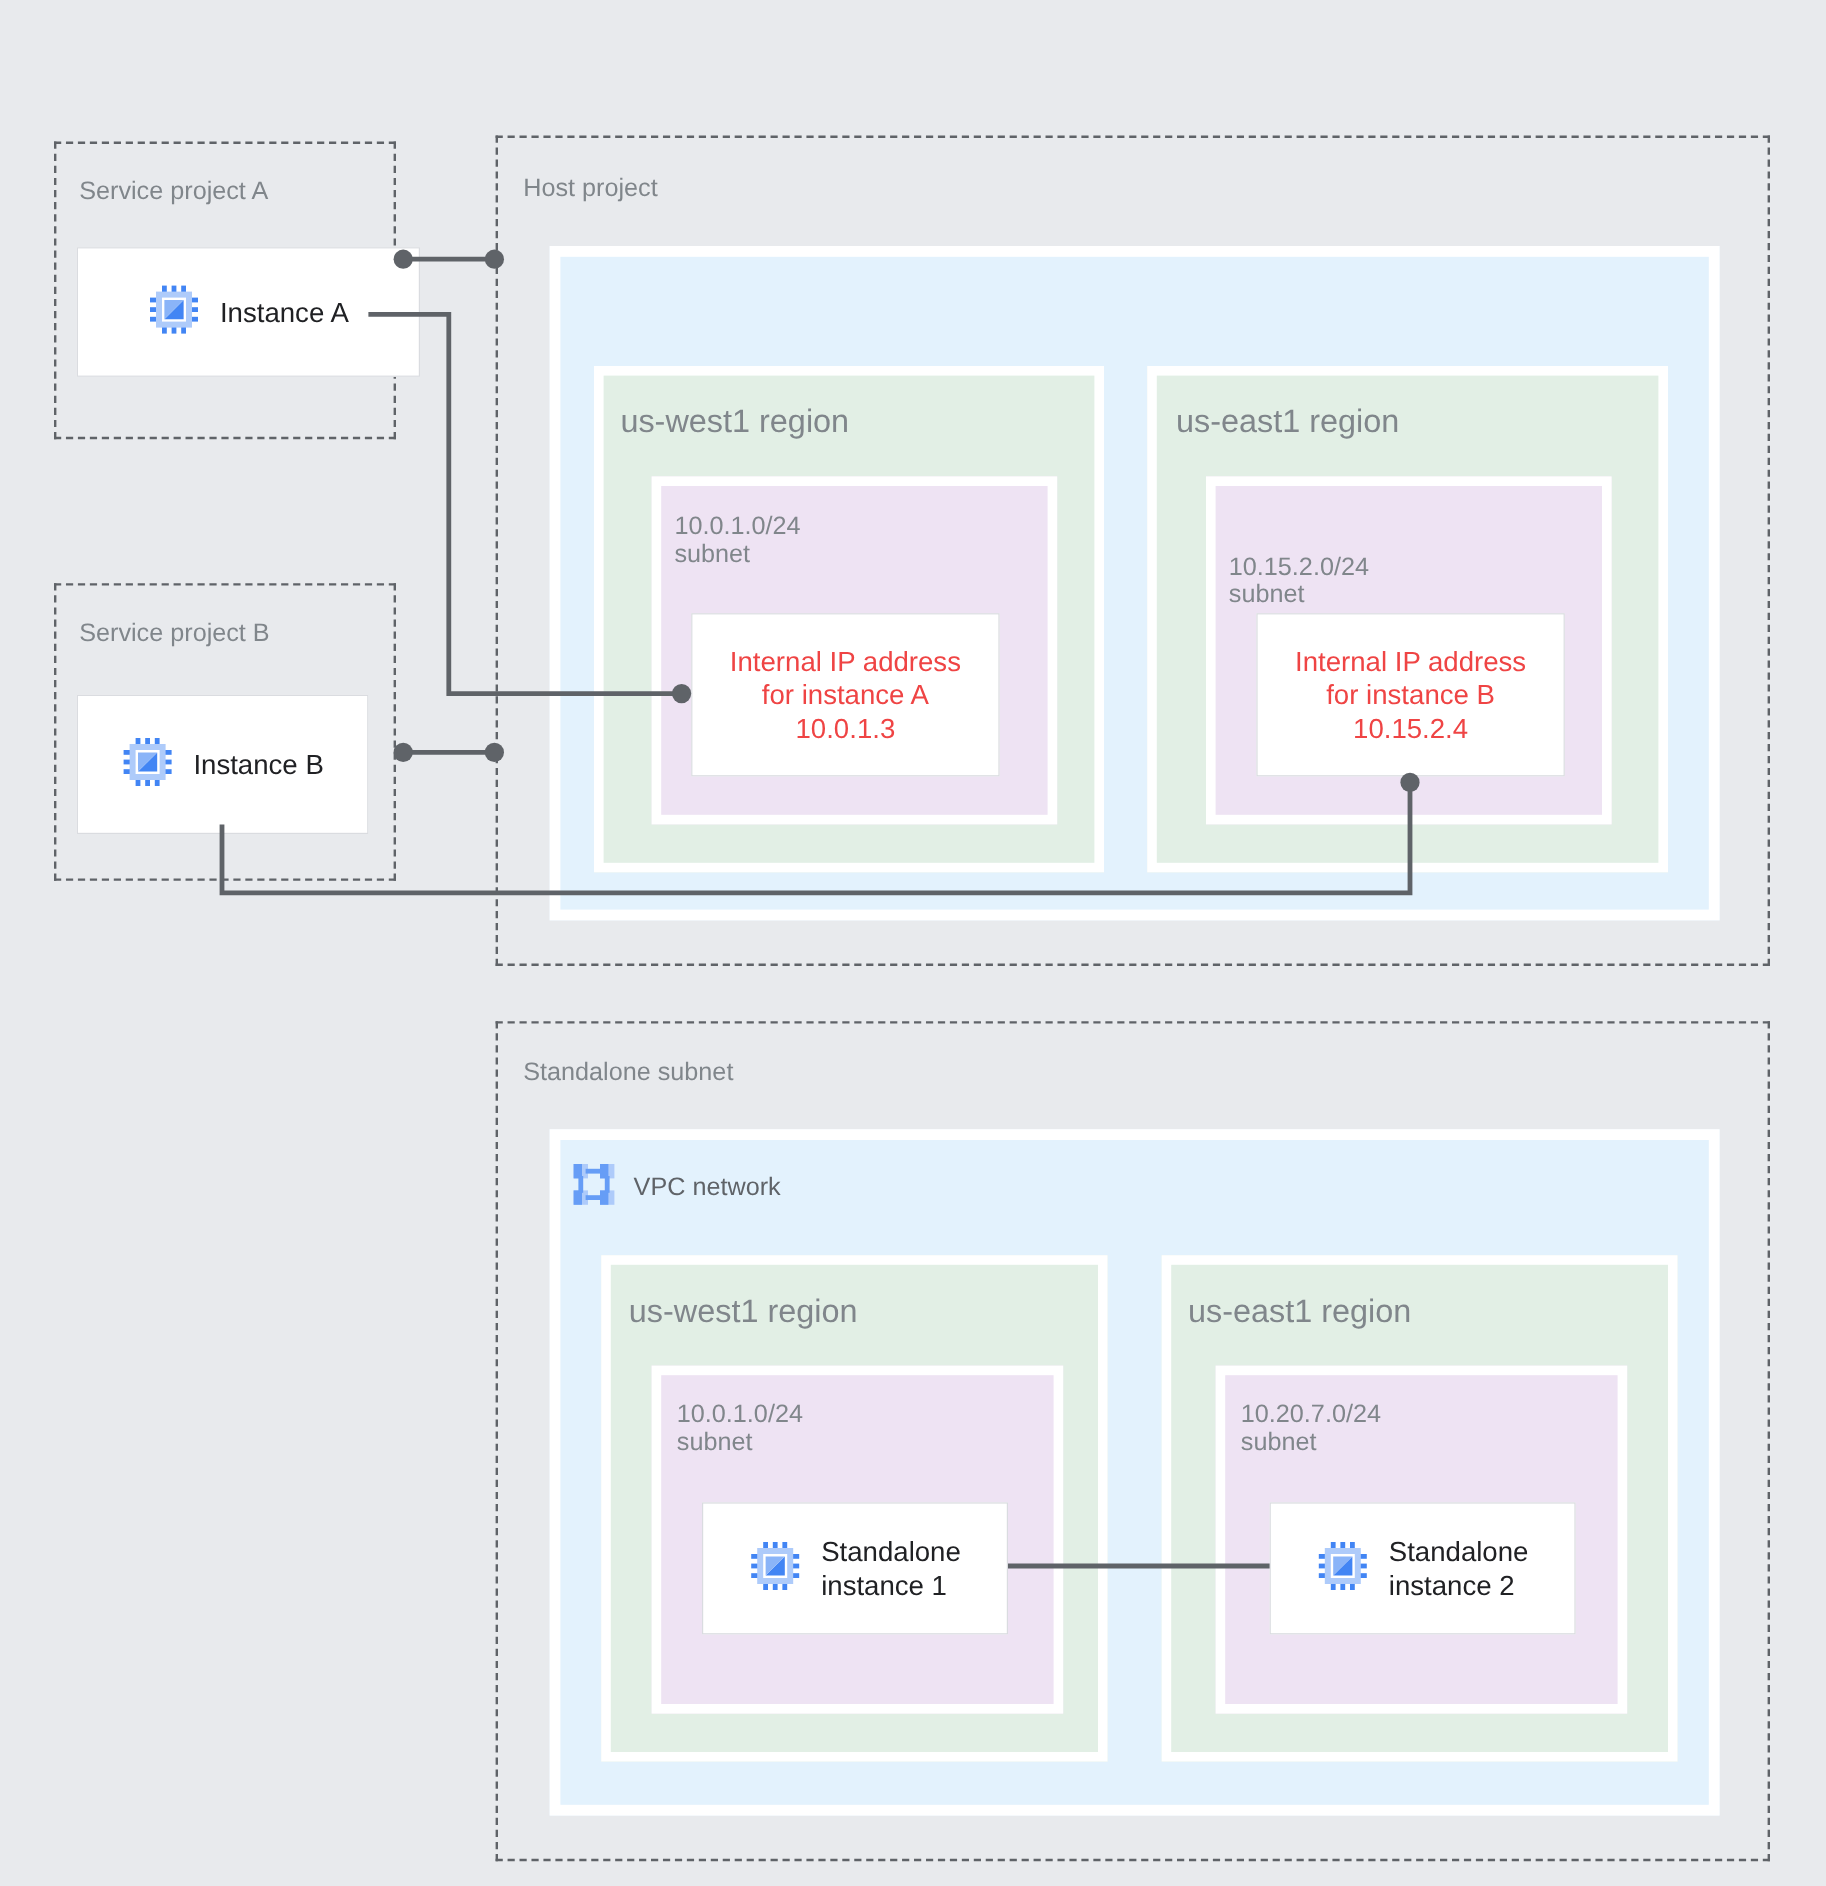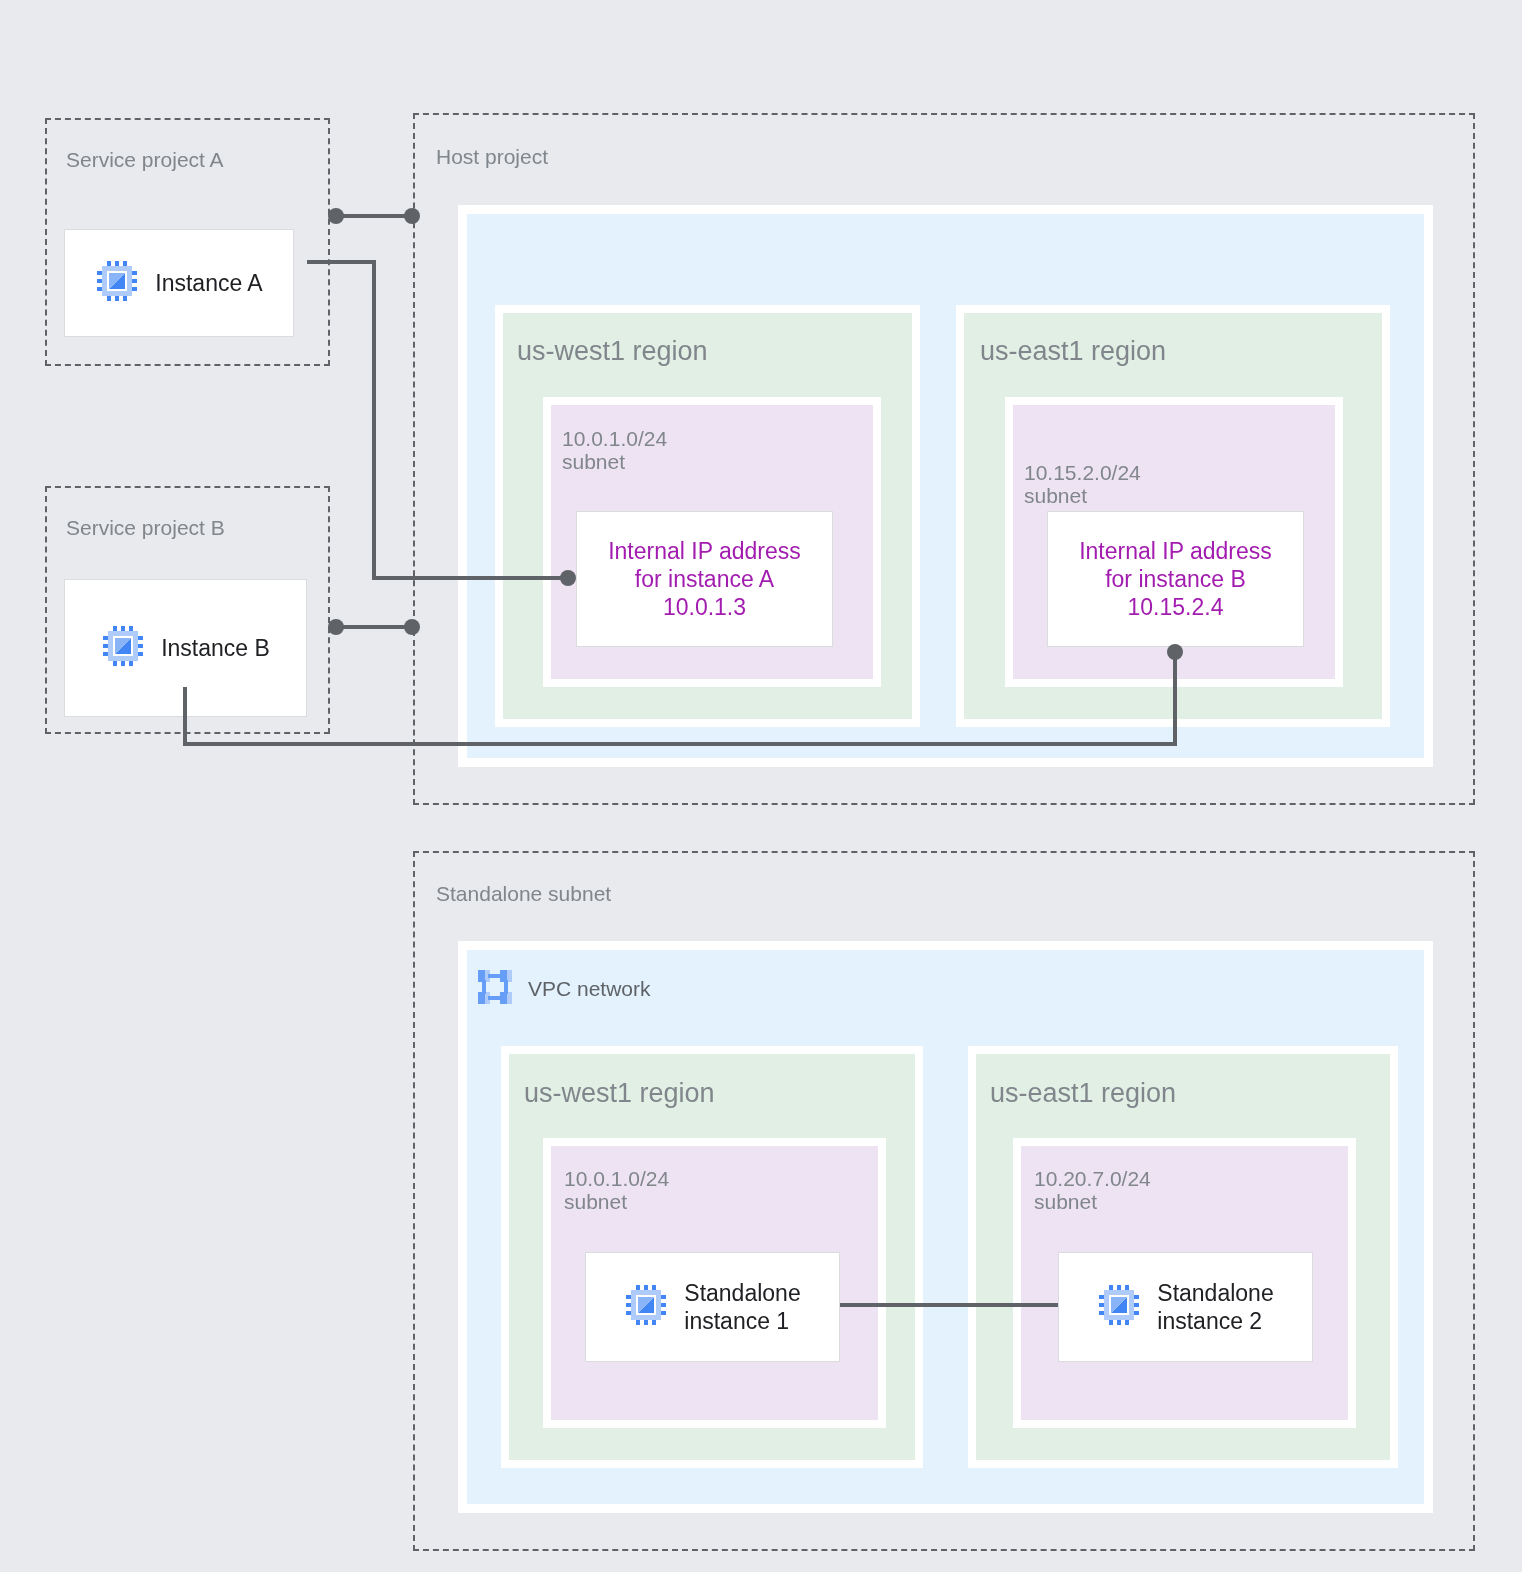--- a/index.html
+++ b/index.html
@@ -84,21 +84,21 @@
   
   .card {
     background: #ffffff;
     border: 1px solid #dadce0;
     display: flex;
     align-items: center;
     justify-content: center;
   }
   .card-text {
     font-size: 23px;
-    color: #a21caf;
+    color: #ef4444;
     text-align: center;
     line-height: 1.22;
     white-space: pre-line;
   }
   .card-inst {
     display: flex; align-items: center; justify-content: center; gap: 16px;
   }
   .card-inst .lbl {
     font-size: 23px;
     color: #202124;
@@ -108,21 +108,21 @@
   svg.conn { position: absolute; left:0; top:0; overflow: visible; }
 </style>
 </head>
 <body>
 
 <div id="stage">
 
 
   <div class="abs project" style="left:45px; top:118px; width:285px; height:248px;"></div>
   <div class="project-label" style="left:66px; top:148px;">Service project A</div>
-  <div class="abs card card-inst" style="left:64px; top:229px; width:230px; height:108px;">
+  <div class="abs card card-inst" style="left:64px; top:206px; width:286px; height:108px;">
     <span>
       <svg width="44" height="44" viewBox="0 0 44 44">
         <g fill="#4285f4">
           <rect x="12" y="2" width="4" height="7"></rect>
             <rect x="20" y="2" width="4" height="7"></rect>
             <rect x="28" y="2" width="4" height="7"></rect>
           <rect x="12" y="35" width="4" height="7"></rect>
             <rect x="20" y="35" width="4" height="7"></rect>
             <rect x="28" y="35" width="4" height="7"></rect>
           <rect x="2" y="12" width="7" height="4"></rect>
@@ -136,21 +136,21 @@
         <rect x="12" y="12" width="20" height="20" fill="#ffffff"></rect>
         <path d="M14 30 L30 14 L30 30 Z" fill="#4285f4"></path>
         <path d="M14 30 L30 14 L14 14 Z" fill="#8ab4f8"></path>
       </svg>
     </span>
     <span class="lbl">Instance A</span>
   </div>
 
   <div class="abs project" style="left:45px; top:486px; width:285px; height:248px;"></div>
   <div class="project-label" style="left:66px; top:516px;">Service project B</div>
-  <div class="abs card card-inst" style="left:64px; top:579px; width:243px; height:138px;">
+  <div class="abs card card-inst" style="left:64px; top:579px; width:243px; height:116px;">
     <span>
       <svg width="44" height="44" viewBox="0 0 44 44">
         <g fill="#4285f4">
           <rect x="12" y="2" width="4" height="7"></rect>
             <rect x="20" y="2" width="4" height="7"></rect>
             <rect x="28" y="2" width="4" height="7"></rect>
           <rect x="12" y="35" width="4" height="7"></rect>
             <rect x="20" y="35" width="4" height="7"></rect>
             <rect x="28" y="35" width="4" height="7"></rect>
           <rect x="2" y="12" width="7" height="4"></rect>

